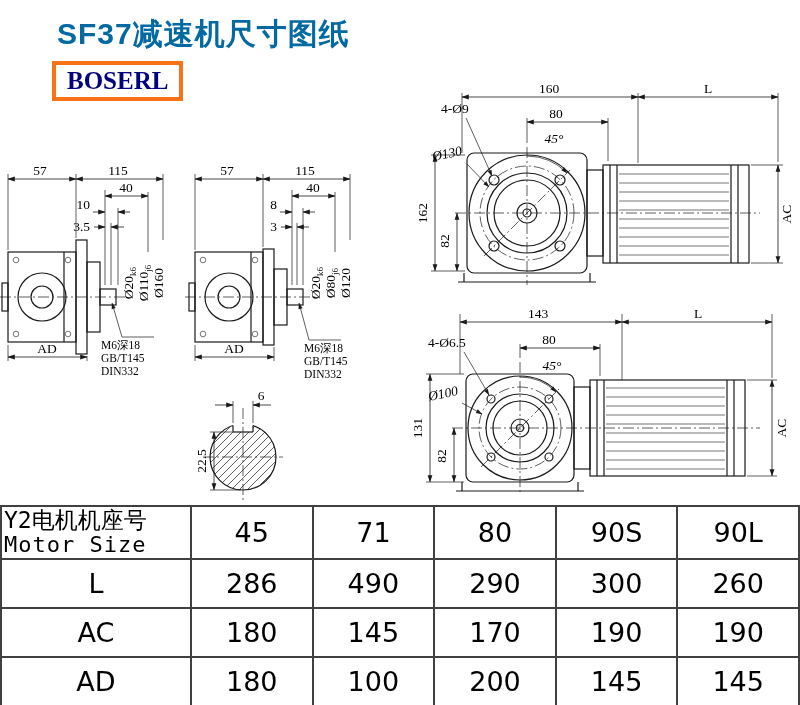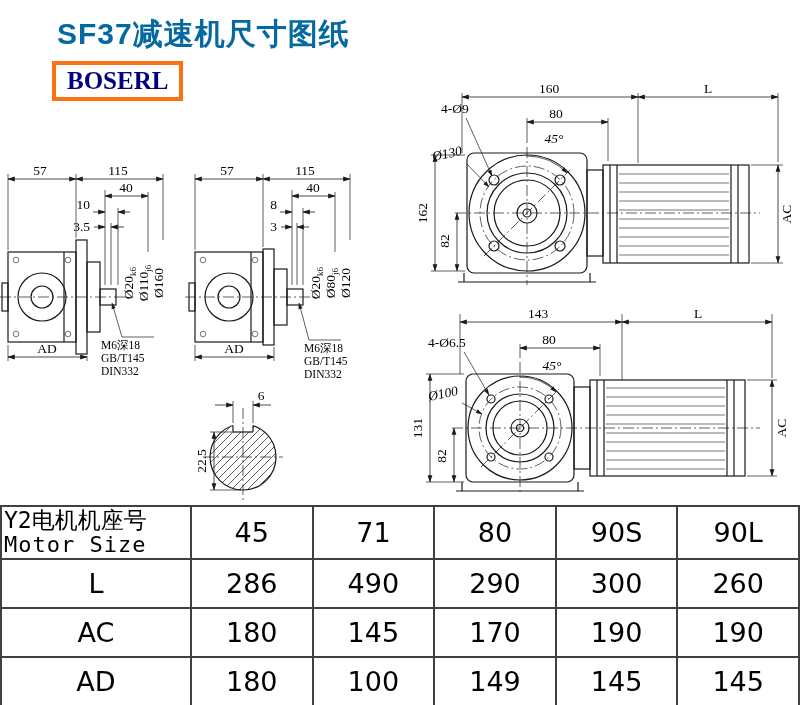--- a/index.html
+++ b/index.html
@@ -321,20 +321,20 @@
         <td>180</td>
         <td>145</td>
         <td>170</td>
         <td>190</td>
         <td>190</td>
       </tr>
       <tr>
         <td>AD</td>
         <td>180</td>
         <td>100</td>
-        <td>149</td>
+        <td>200</td>
         <td>145</td>
         <td>145</td>
       </tr>
     </tbody>
   </table>
 
 </div>
 
 </body></html>

